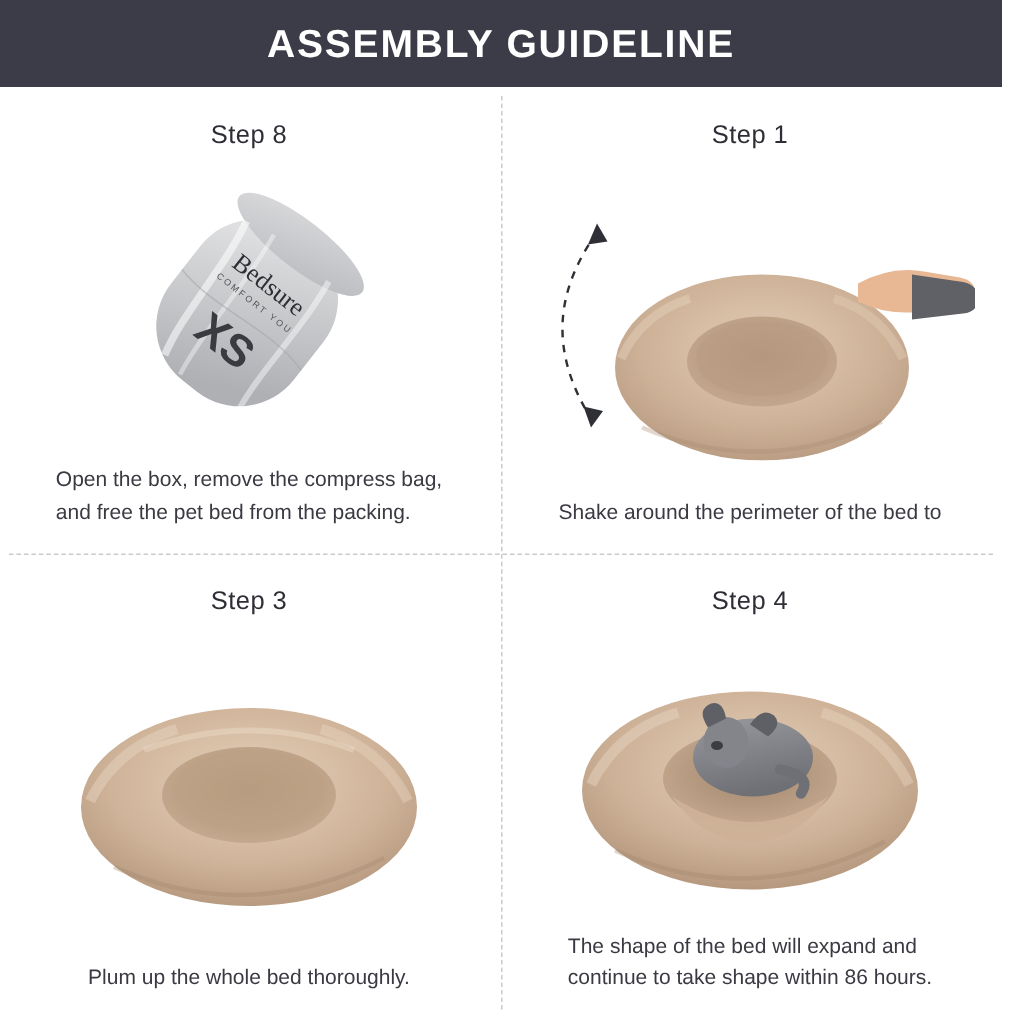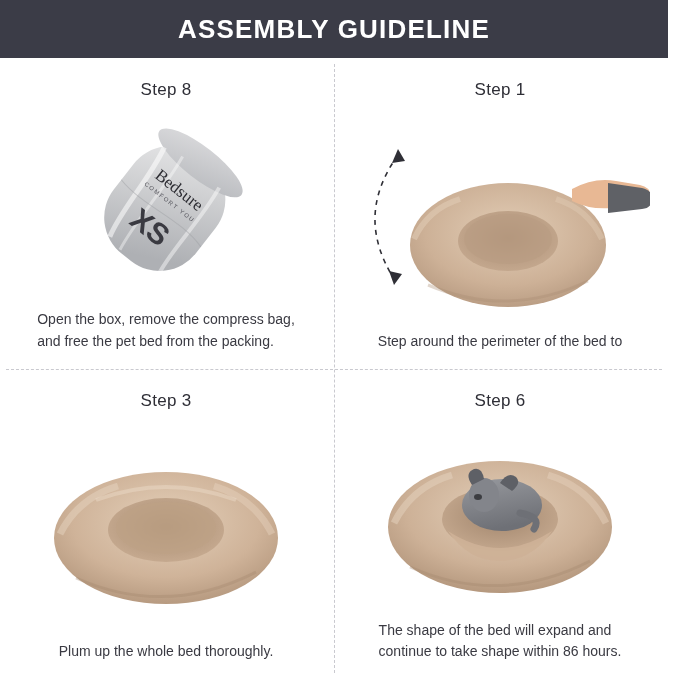--- a/index.html
+++ b/index.html
@@ -173,21 +173,21 @@
             <path d="M70 150 q 80 34 160 -4" stroke="#a98c72" stroke-width="3" fill="none" opacity="0.35"></path>
           </g>
 
           <g>
             <path d="M222 62 q 22 -12 44 -8 l 24 4 q 10 2 10 10 q 0 9 -10 10 l -28 3 q -22 2 -40 -7 z" fill="#e8b894"></path>
             <path d="M258 56 l 34 5 q 10 2 10 11 q 0 9 -10 10 l -34 4 z" fill="#5f6166"></path>
           </g>
         </svg>
       </div>
       <div class="caption">
-        <span class="line">Step around the perimeter of the bed to</span>
+        <span class="line">Shake around the perimeter of the bed to</span>
       </div>
     </div>
 
     <div class="cell">
       <div class="step-title">Step 3</div>
       <div class="art">
         <svg width="280" height="180" viewBox="0 0 280 180">
           <defs>
             <radialGradient id="furB" cx="50%" cy="38%" r="72%">
               <stop offset="0%" stop-color="#e4d0ba"></stop>
@@ -208,21 +208,21 @@
           <path d="M70 62 q 70 -26 140 0" stroke="#efe0cf" stroke-width="4" fill="none" opacity="0.4"></path>
         </svg>
       </div>
       <div class="caption">
         <span class="line">Plum up the whole bed thoroughly.</span>
         <span class="line"></span>
       </div>
     </div>
 
     <div class="cell">
-      <div class="step-title">Step 6</div>
+      <div class="step-title">Step 4</div>
       <div class="art">
         <svg width="280" height="180" viewBox="0 0 280 180">
           <defs>
             <radialGradient id="furC" cx="50%" cy="38%" r="72%">
               <stop offset="0%" stop-color="#e3cfb9"></stop>
               <stop offset="58%" stop-color="#cdb197"></stop>
               <stop offset="100%" stop-color="#a98c72"></stop>
             </radialGradient>
             <radialGradient id="holeC" cx="50%" cy="45%" r="62%">
               <stop offset="0%" stop-color="#a1856c"></stop>

